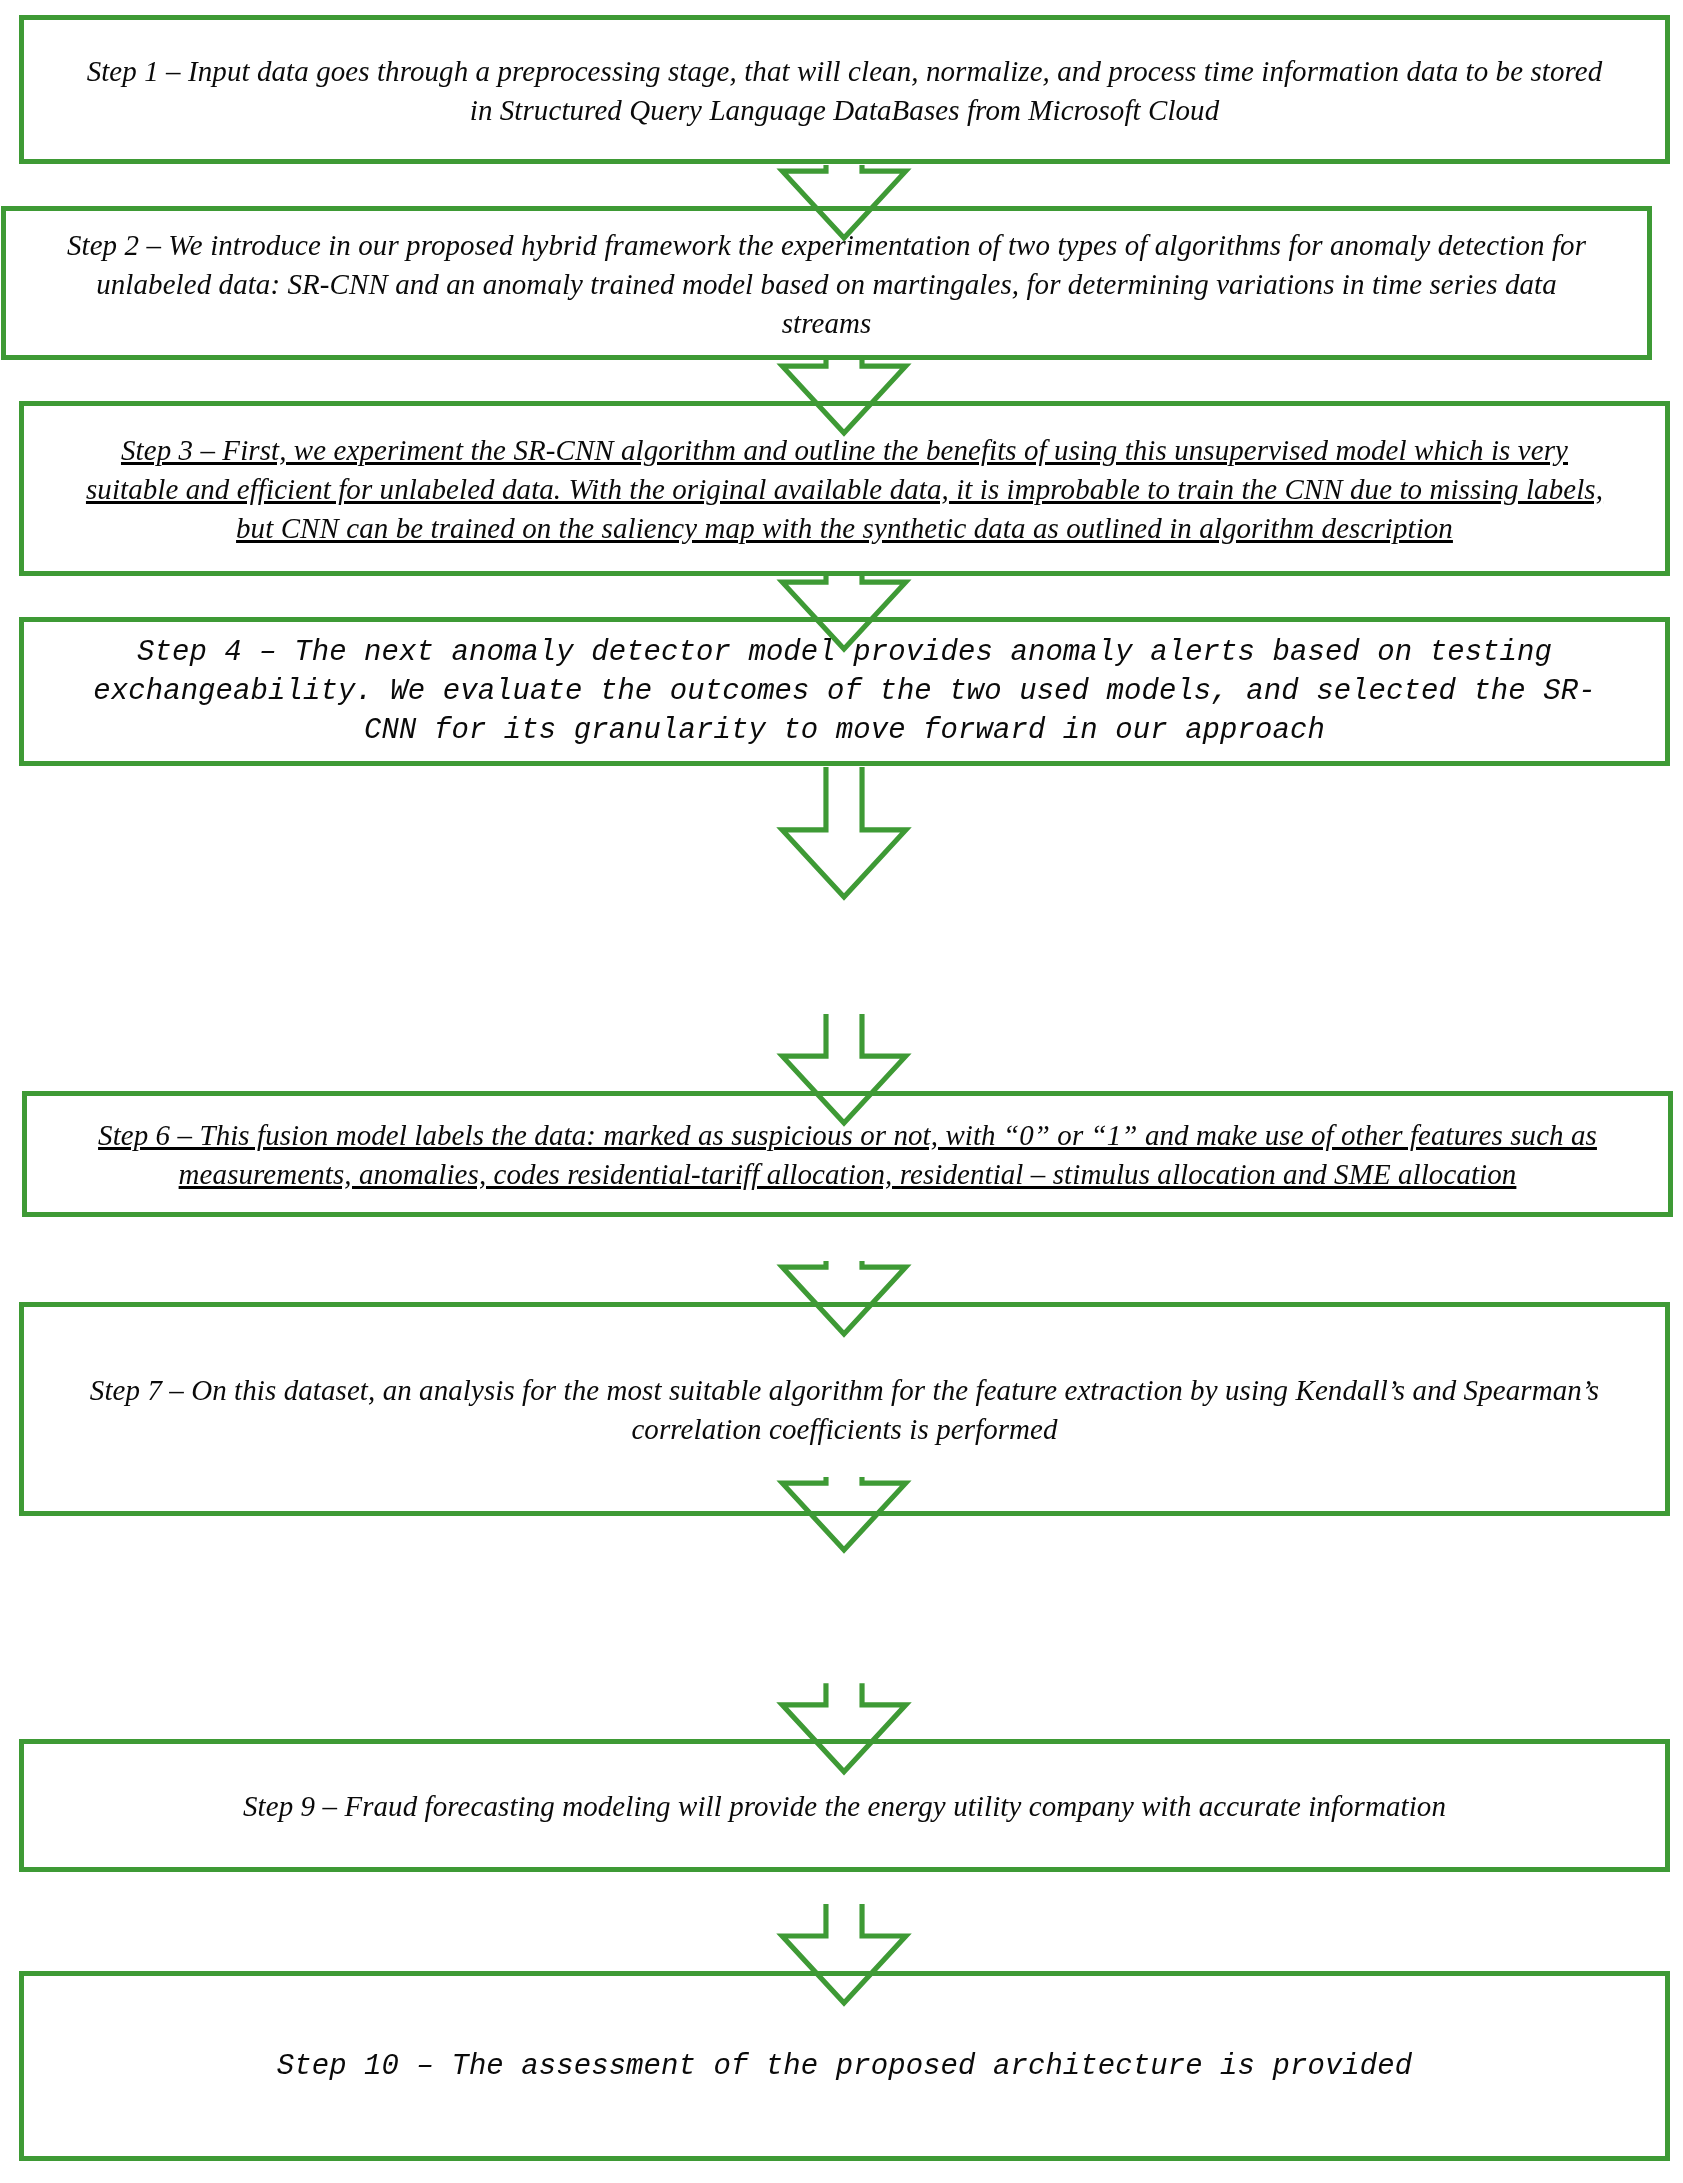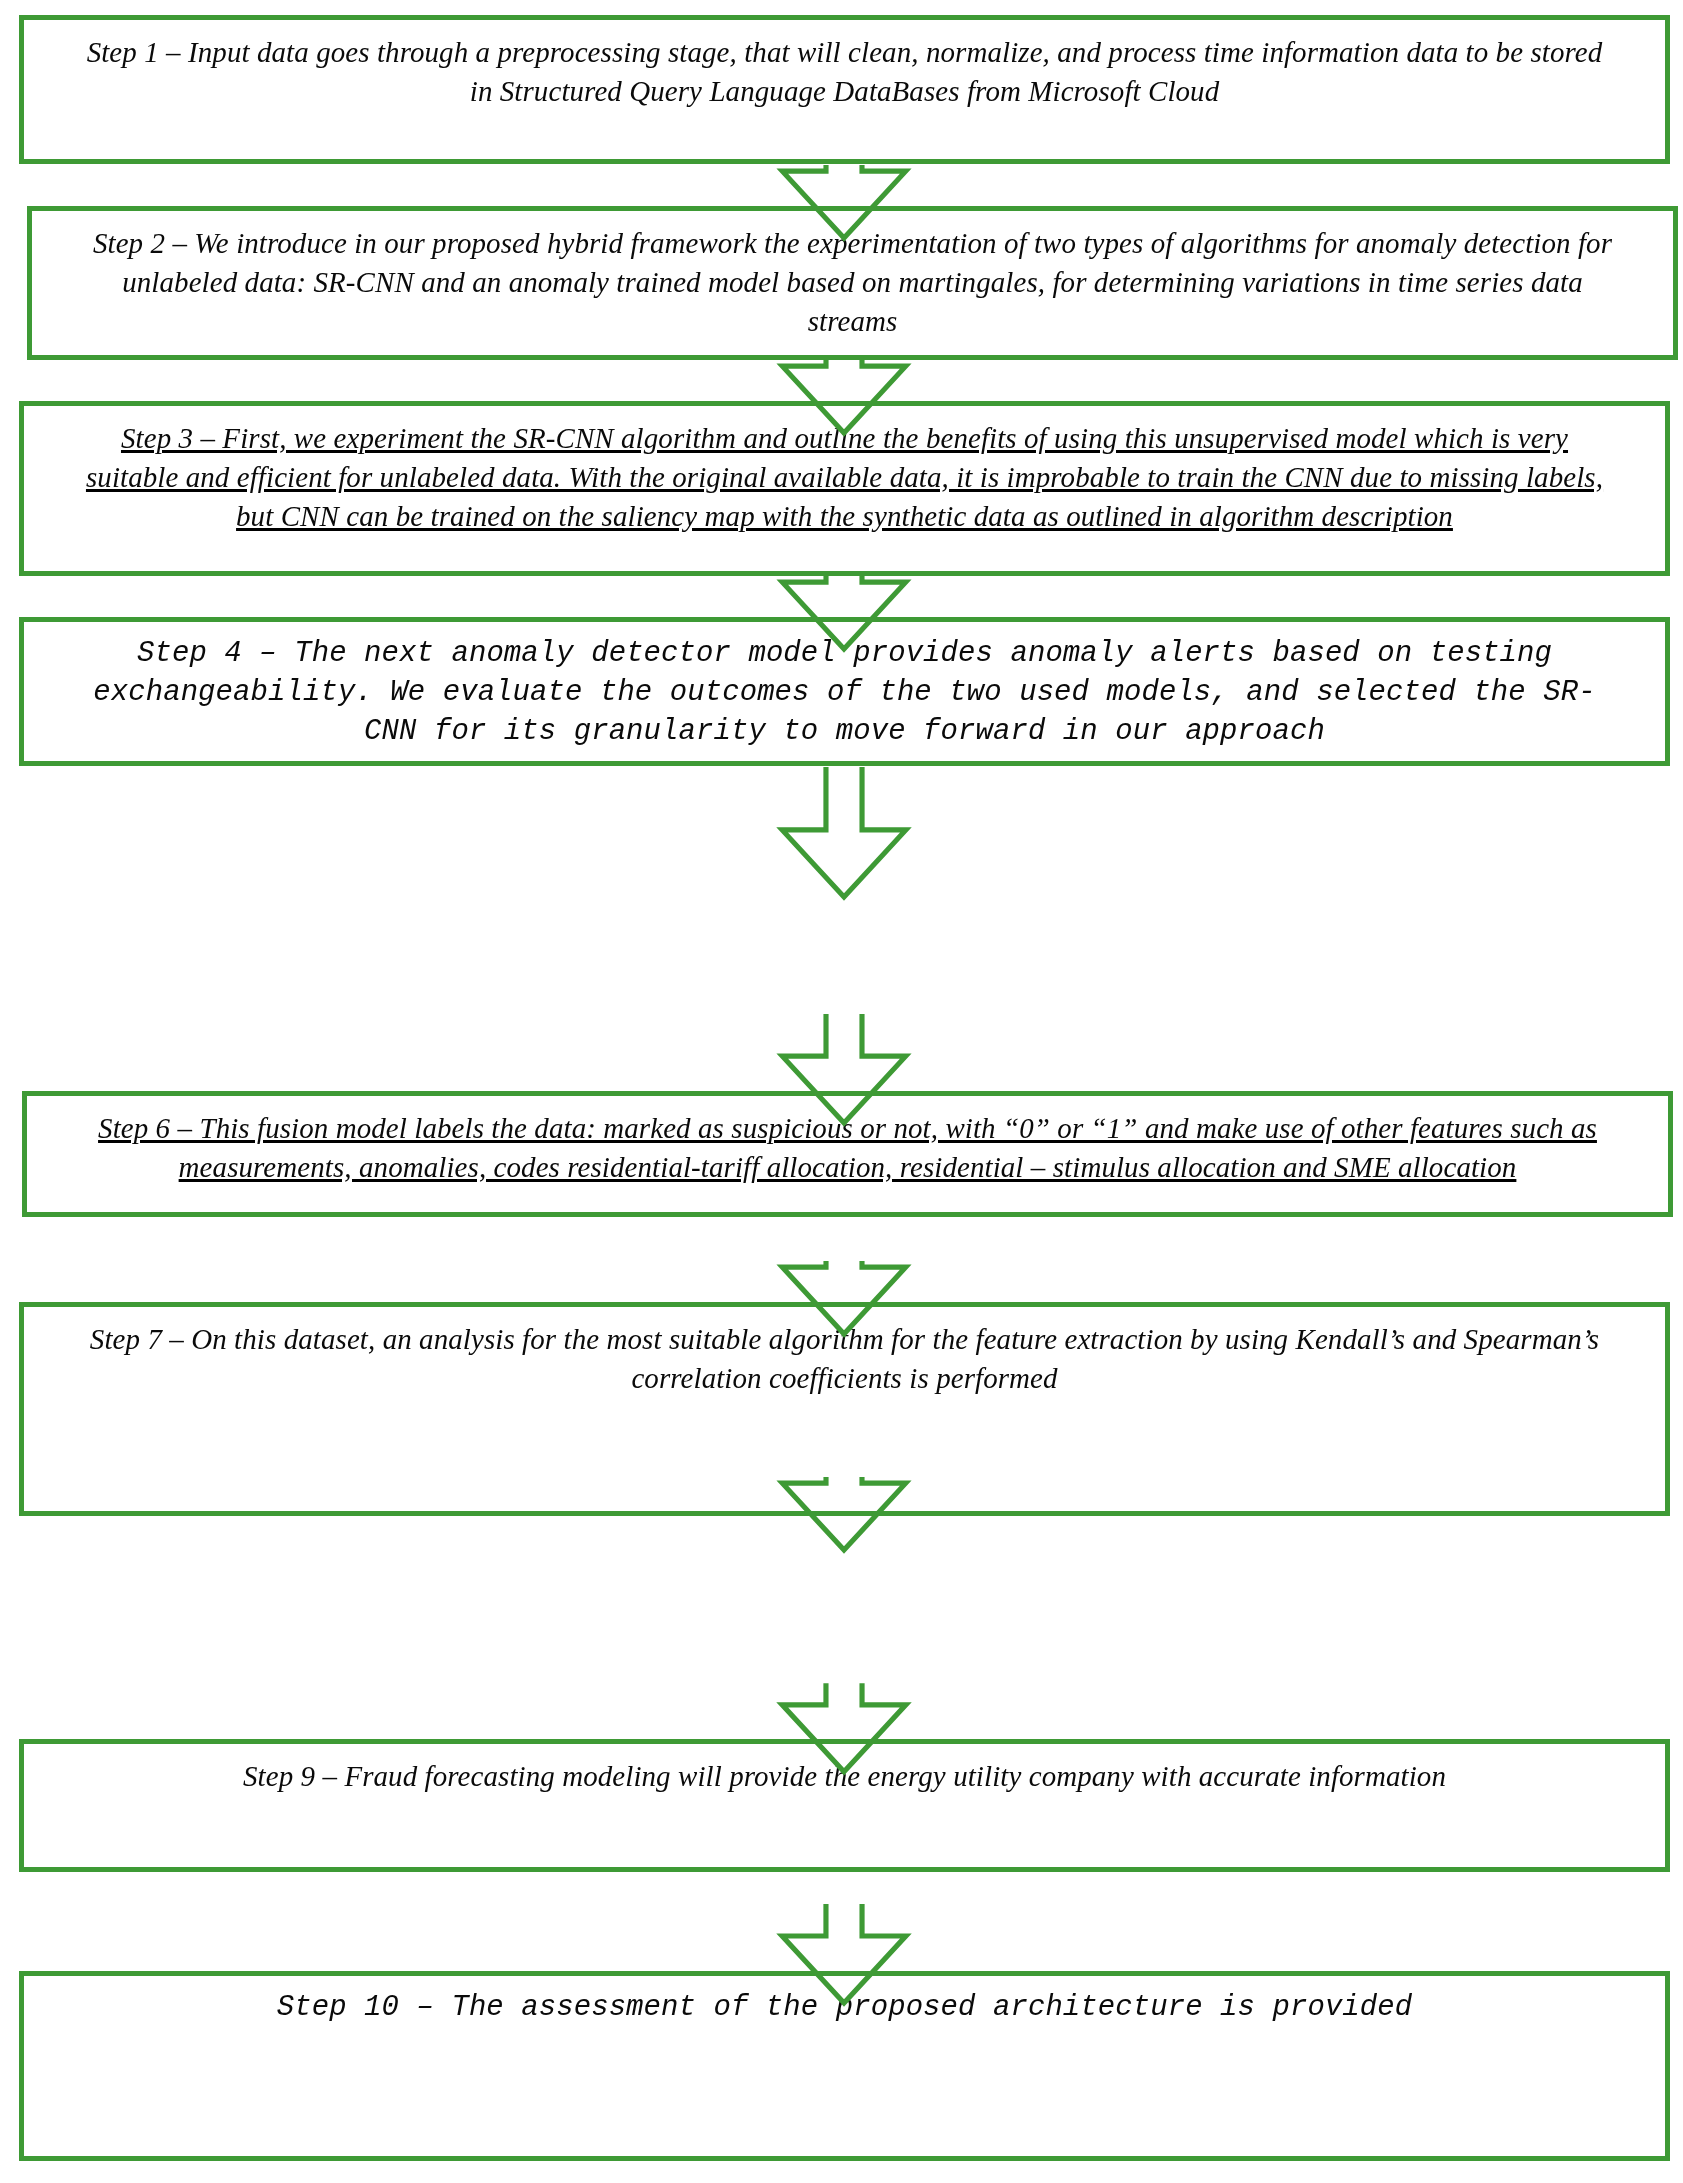--- a/index.html
+++ b/index.html
@@ -22,21 +22,21 @@
     width: 1683px;
     height: 2183px;
   }
 
   .step-box {
     position: absolute;
     box-sizing: border-box;
     border: 5.1px solid #3E9A35;
     background: #ffffff;
     display: flex;
-    align-items: flex-start;
+    align-items: center;
     justify-content: center;
     padding: 12px 30px;
   }
 
   .step-text {
     font-style: italic;
     font-size: 30px;
     line-height: 1.30;
     color: #0a0a0a;
     text-align: center;
@@ -57,21 +57,21 @@
     overflow: visible;
   }
 </style>
 </head>
 <body>
 
 <div id="flowchart">
     <div class="step-box" style="left: 18.5px; top: 15.4px; width: 1651px; height: 149px;">
       <div class="step-text">Step 1 – Input data goes through a preprocessing stage, that will clean, normalize, and process time information data to be stored in Structured Query Language DataBases from Microsoft Cloud</div>
     </div>
-    <div class="step-box" style="left: 27px; top: 206px; width: 1651px; height: 154px;">
+    <div class="step-box" style="left: 1px; top: 206px; width: 1651px; height: 154px;">
       <div class="step-text">Step 2 – We introduce in our proposed hybrid framework the experimentation of two types of algorithms for anomaly detection for unlabeled data: SR-CNN and an anomaly trained model based on martingales, for determining variations in time series data streams</div>
     </div>
     <div class="step-box" style="left: 18.5px; top: 401px; width: 1651px; height: 175px; text-decoration: underline;">
       <div class="step-text">Step 3 – First, we experiment the SR-CNN algorithm and outline the benefits of using this unsupervised model which is very suitable and efficient for unlabeled data. With the original available data, it is improbable to train the CNN due to missing labels, but CNN can be trained on the saliency map with the synthetic data as outlined in algorithm description</div>
     </div>
     <div class="step-box" style="left: 18.5px; top: 617px; width: 1651px; height: 149px; font-family: Liberation Mono, monospace;">
       <div class="step-text">Step 4 – The next anomaly detector model provides anomaly alerts based on testing exchangeability. We evaluate the outcomes of the two used models, and selected the SR-CNN for its granularity to move forward in our approach</div>
     </div>
     <div class="step-box" style="left: 22px; top: 1091px; width: 1651px; height: 126px; text-decoration: underline;">
       <div class="step-text">Step 6 – This fusion model labels the data: marked as suspicious or not, with “0” or “1” and make use of other features such as measurements, anomalies, codes residential-tariff allocation, residential – stimulus allocation and SME allocation</div>

